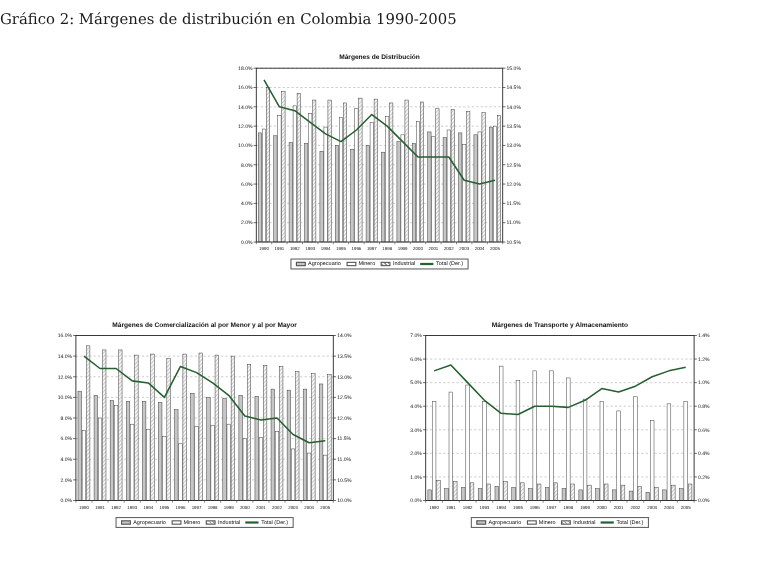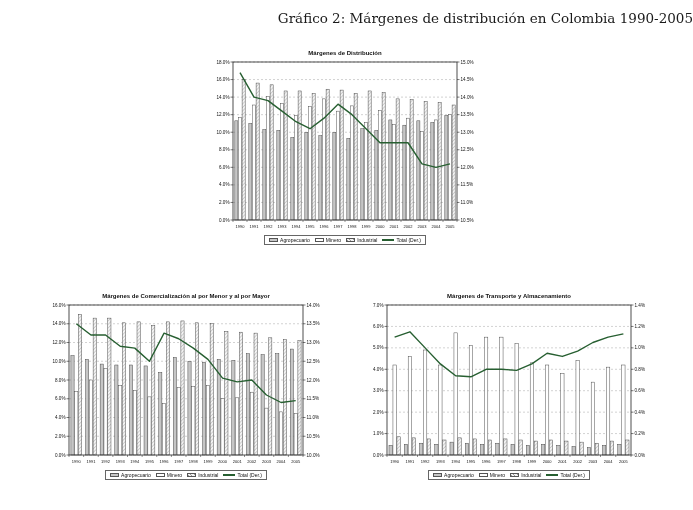--- a/index.html
+++ b/index.html
@@ -1,18 +1,18 @@
 <!DOCTYPE html>
 <html><head>
 <meta charset="utf-8">
 <style>
   html,body{margin:0;padding:0;background:#fff;}
   #page{position:relative;width:693px;height:510px;background:#ffffff;overflow:hidden;
         font-family:"Liberation Sans",sans-serif;}
-  #caption{position:absolute;top:10px;left:0;width:100%;text-align:right;
+  #caption{position:absolute;top:10px;left:0;width:100%;text-align:left;
            font-family:"DejaVu Serif",serif;font-size:13.5px;color:#1a1a1a;}
   .chart{position:absolute;display:flex;flex-direction:column;align-items:center;}
   .chart-title{font-size:6px;font-weight:bold;color:#111;text-align:center;margin-bottom:1px;
                font-family:"Liberation Sans",sans-serif;}
   .legend{display:flex;align-items:center;gap:5px;border:1px solid #666;background:#fff;
           padding:1px 4px;margin-top:2px;}
   .legend-item{display:flex;align-items:center;gap:2px;font-size:5px;color:#111;white-space:nowrap;}
   .sw{display:inline-block;width:9px;height:4px;border:1px solid #555;box-sizing:border-box;}
   .sw-agro{background:#c6c6c6;}
   .sw-minero{background:#ffffff;}

